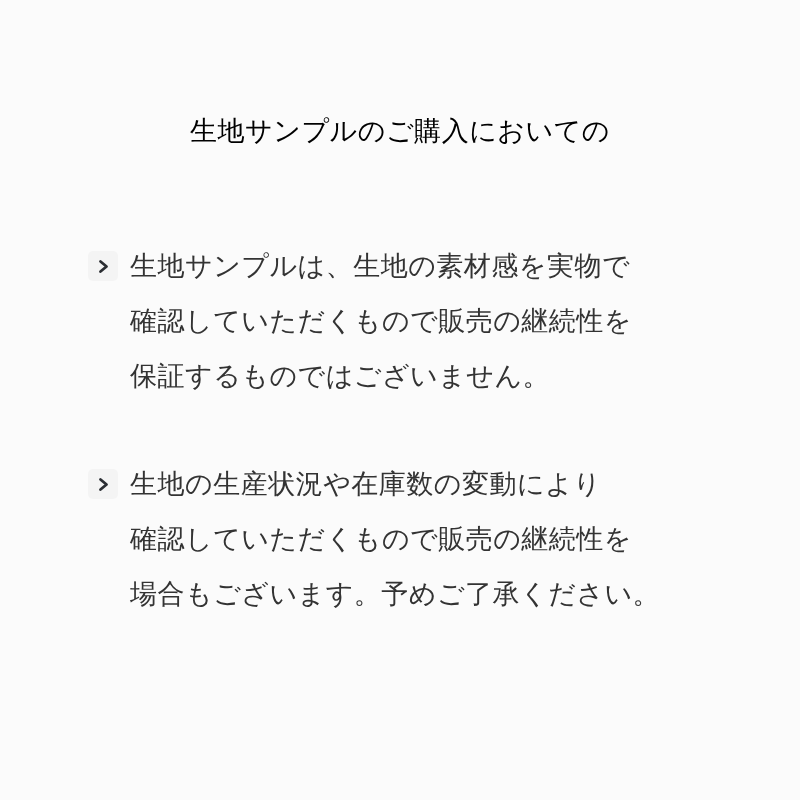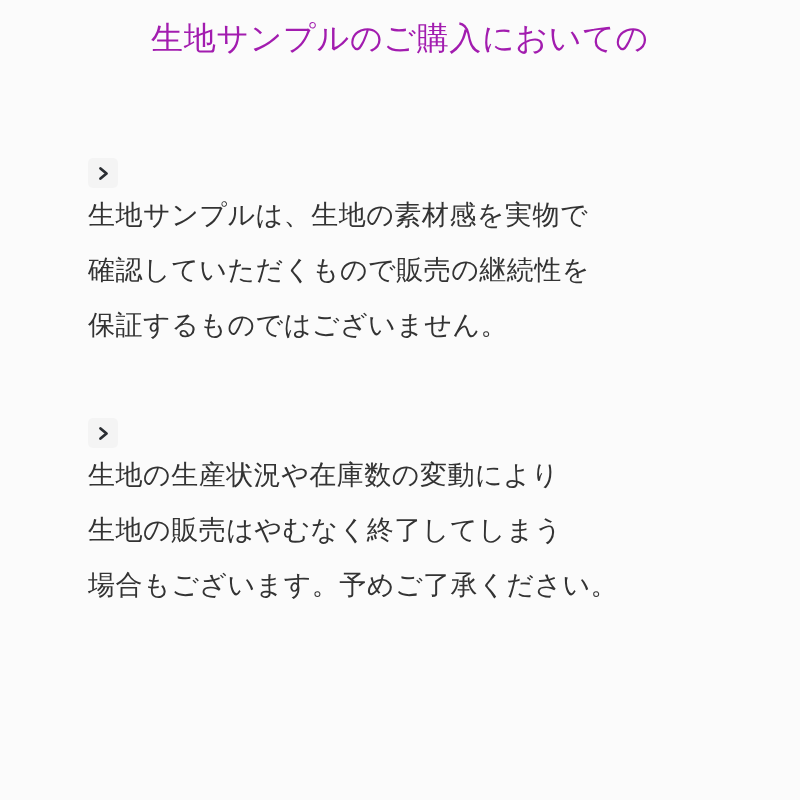--- a/index.html
+++ b/index.html
@@ -12,47 +12,47 @@
   .page {
     width: 800px;
     height: 800px;
     background: #fbfbfb;
     font-family: "Liberation Sans", sans-serif;
     overflow: hidden;
   }
 
   
   .title {
+    padding-top: 93px;
     text-align: center;
     font-family: "Liberation Serif", serif;
     font-weight: 400;
-    font-size: 32px;
+    font-size: 27px;
     line-height: 76px;
-    color: #a21caf;
+    color: #000000;
   }
   .title-line1 {
     letter-spacing: 0.02em;
   }
   .title-line2 {
     letter-spacing: 0.27em;
     
     padding-left: 0.27em;
   }
 
   
   .notes {
     margin-top: 70px;
     padding-left: 88px;
     padding-right: 60px;
     list-style: none;
   }
   .note-item {
     display: flex;
     align-items: flex-start;
-    flex-direction: column;
   }
   .note-item + .note-item {
     margin-top: 53px;
   }
   .marker {
     flex: none;
     width: 30px;
     height: 30px;
     margin-top: 12px;
     margin-right: 12px;
@@ -95,19 +95,19 @@
 保証するものではございません。</p>
     </li>
 
     <li class="note-item">
       <span class="marker">
         <svg width="17" height="17" viewBox="0 0 17 17" aria-hidden="true">
           <path d="M5.5 3.5 L11.5 8.5 L5.5 13.5" fill="none" stroke="#2b2e33" stroke-width="2.8" stroke-linecap="round" stroke-linejoin="round"></path>
         </svg>
       </span>
       <p class="note-text">生地の生産状況や在庫数の変動により
-生地の販売はやむなく終了してしまう
+確認していただくもので販売の継続性を
 場合もございます。予めご了承ください。</p>
     </li>
 
   </ul>
 
 </div>
 
 </body></html>

